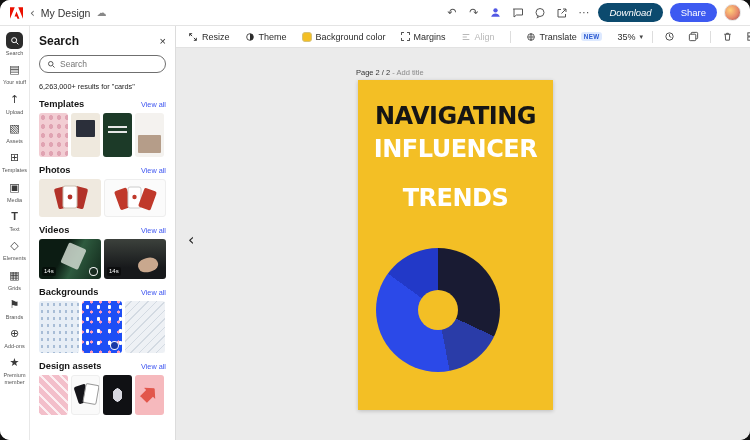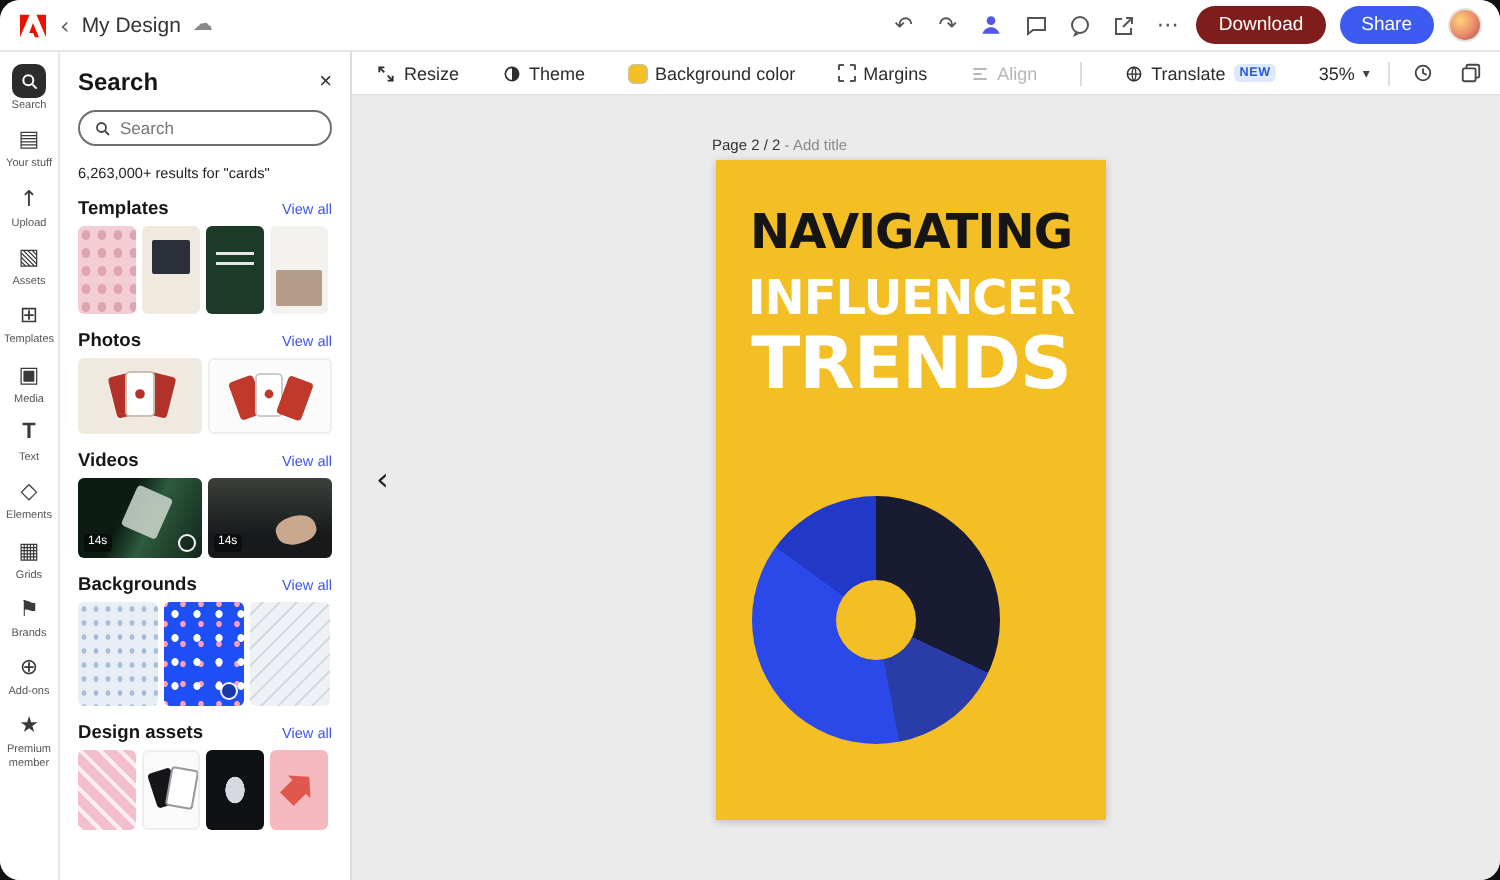--- a/index.html
+++ b/index.html
@@ -83,21 +83,21 @@
       border-radius:2px;transform:rotate(-18deg);}
   .d2::after{content:"";position:absolute;left:12px;top:8px;width:12px;height:18px;background:#fff;
       border:1px solid #999;border-radius:2px;transform:rotate(10deg);}
   .d3{background:#101114;background-image:radial-gradient(ellipse at center,#d8d8e0 0 23%,transparent 24%);}
   .d4{background:#f6b9bd;}
   .d4::after{content:"";position:absolute;left:6px;top:11px;width:16px;height:16px;background:#e2574c;
       clip-path:polygon(0 80%,55% 80%,55% 100%,100% 50%,55% 0,55% 20%,0 20%);transform:rotate(-45deg);}
 
   
   .toolbar{position:absolute;left:176px;right:0;top:26px;height:22px;background:#fff;
-      border-bottom:1px solid #e2e2e2;display:flex;align-items:center;gap:21px;padding:0 12px;z-index:7;}
+      border-bottom:1px solid #e2e2e2;display:flex;align-items:center;gap:15px;padding:0 12px;z-index:7;}
   .tool{display:flex;align-items:center;gap:4px;font-size:9px;color:#2c2c2c;cursor:pointer;white-space:nowrap;}
   .tool svg{display:block;}
   .tool.disabled{color:#b8b8b8;}
   .swatch{width:10px;height:10px;border-radius:3px;border:1px solid #d6c27a;}
   .margins-box{width:9px;height:9px;border:1.2px dashed #555;border-radius:1px;}
   .new-badge{font-size:6.3px;font-weight:bold;padding:1px 3px;border-radius:3px;letter-spacing:.3px;}
   .vdiv{width:1px;height:12px;background:#ddd;flex:none;}
   .toolbar-right{margin-left:auto;display:flex;align-items:center;gap:9px;}
   .caret{font-size:7px;color:#444;}
 
@@ -105,21 +105,21 @@
   .canvas{position:absolute;left:176px;top:48px;right:0;bottom:0;background:#ebebeb;}
   .page-prev{position:absolute;left:12px;top:184px;font-size:16px;color:#1f1f1f;cursor:pointer;line-height:1;}
   .page-label{position:absolute;left:180px;top:20px;font-size:7.5px;color:#333;cursor:default;}
   .page-label .muted{color:#8a8a8a;cursor:pointer;}
   .poster{position:absolute;left:182px;top:32px;width:195px;height:330px;
       box-shadow:0 1px 4px rgba(0,0,0,.2);cursor:pointer;}
   .poster-text{padding-top:20px;}
   .poster-line{font-family:"DejaVu Sans","Liberation Sans",sans-serif;font-weight:bold;text-align:center;
       font-size:24px;line-height:33px;letter-spacing:-.5px;color:#151515;cursor:text;}
   .poster-line.light{color:#fff;}
-  .poster-line.big{font-size:36px;}
+  .poster-line.big{font-size:24px;margin-top:16px;}
   .donut{position:absolute;left:18px;top:168px;width:124px;height:124px;border-radius:50%;cursor:pointer;}
   .donut::after{content:"";position:absolute;inset:42px;border-radius:50%;background:var(--hole,#F3BF25);}
   .legend{position:absolute;right:9px;top:196px;width:77px;}
   .legend-item{display:flex;align-items:center;gap:5px;border-bottom:1px solid #161616;
       padding:4px 0 3px;font-size:8px;color:#161616;cursor:pointer;}
   .legend-swatch{width:8px;height:8px;flex:none;}
 </style>
 </head>
 <body>
 
@@ -154,21 +154,21 @@
           <path d="M7 18l-2 5 6-3" fill="#555"></path>
         </svg>
     </span>
     <span class="tb-ic">
       <svg viewBox="0 0 24 24" width="12" height="12">
           <path d="M10 5H4v15h15v-6" fill="none" stroke="#555" stroke-width="2"></path>
           <path d="M14 4h6v6M20 4l-9 9" fill="none" stroke="#555" stroke-width="2"></path>
         </svg>
     </span>
     <span class="tb-ic glyph">⋯</span>
-    <button class="btn-dark" style="background: #7f1d1d;">Download</button>
+    <button class="btn-dark" style="background: #0c4a6e; font-style: italic;">Download</button>
     <button class="btn-blue" style="background: rgb(61, 90, 241);">Share</button>
     <span class="avatar"></span>
   </div>
 </div>
 
 <div class="rail">
   <div class="rail-item active">
     <span class="rail-icon">
       <svg viewBox="0 0 24 24" width="10" height="10">
           <circle cx="10" cy="10" r="6" fill="none" stroke="currentColor" stroke-width="2.4"></circle>

